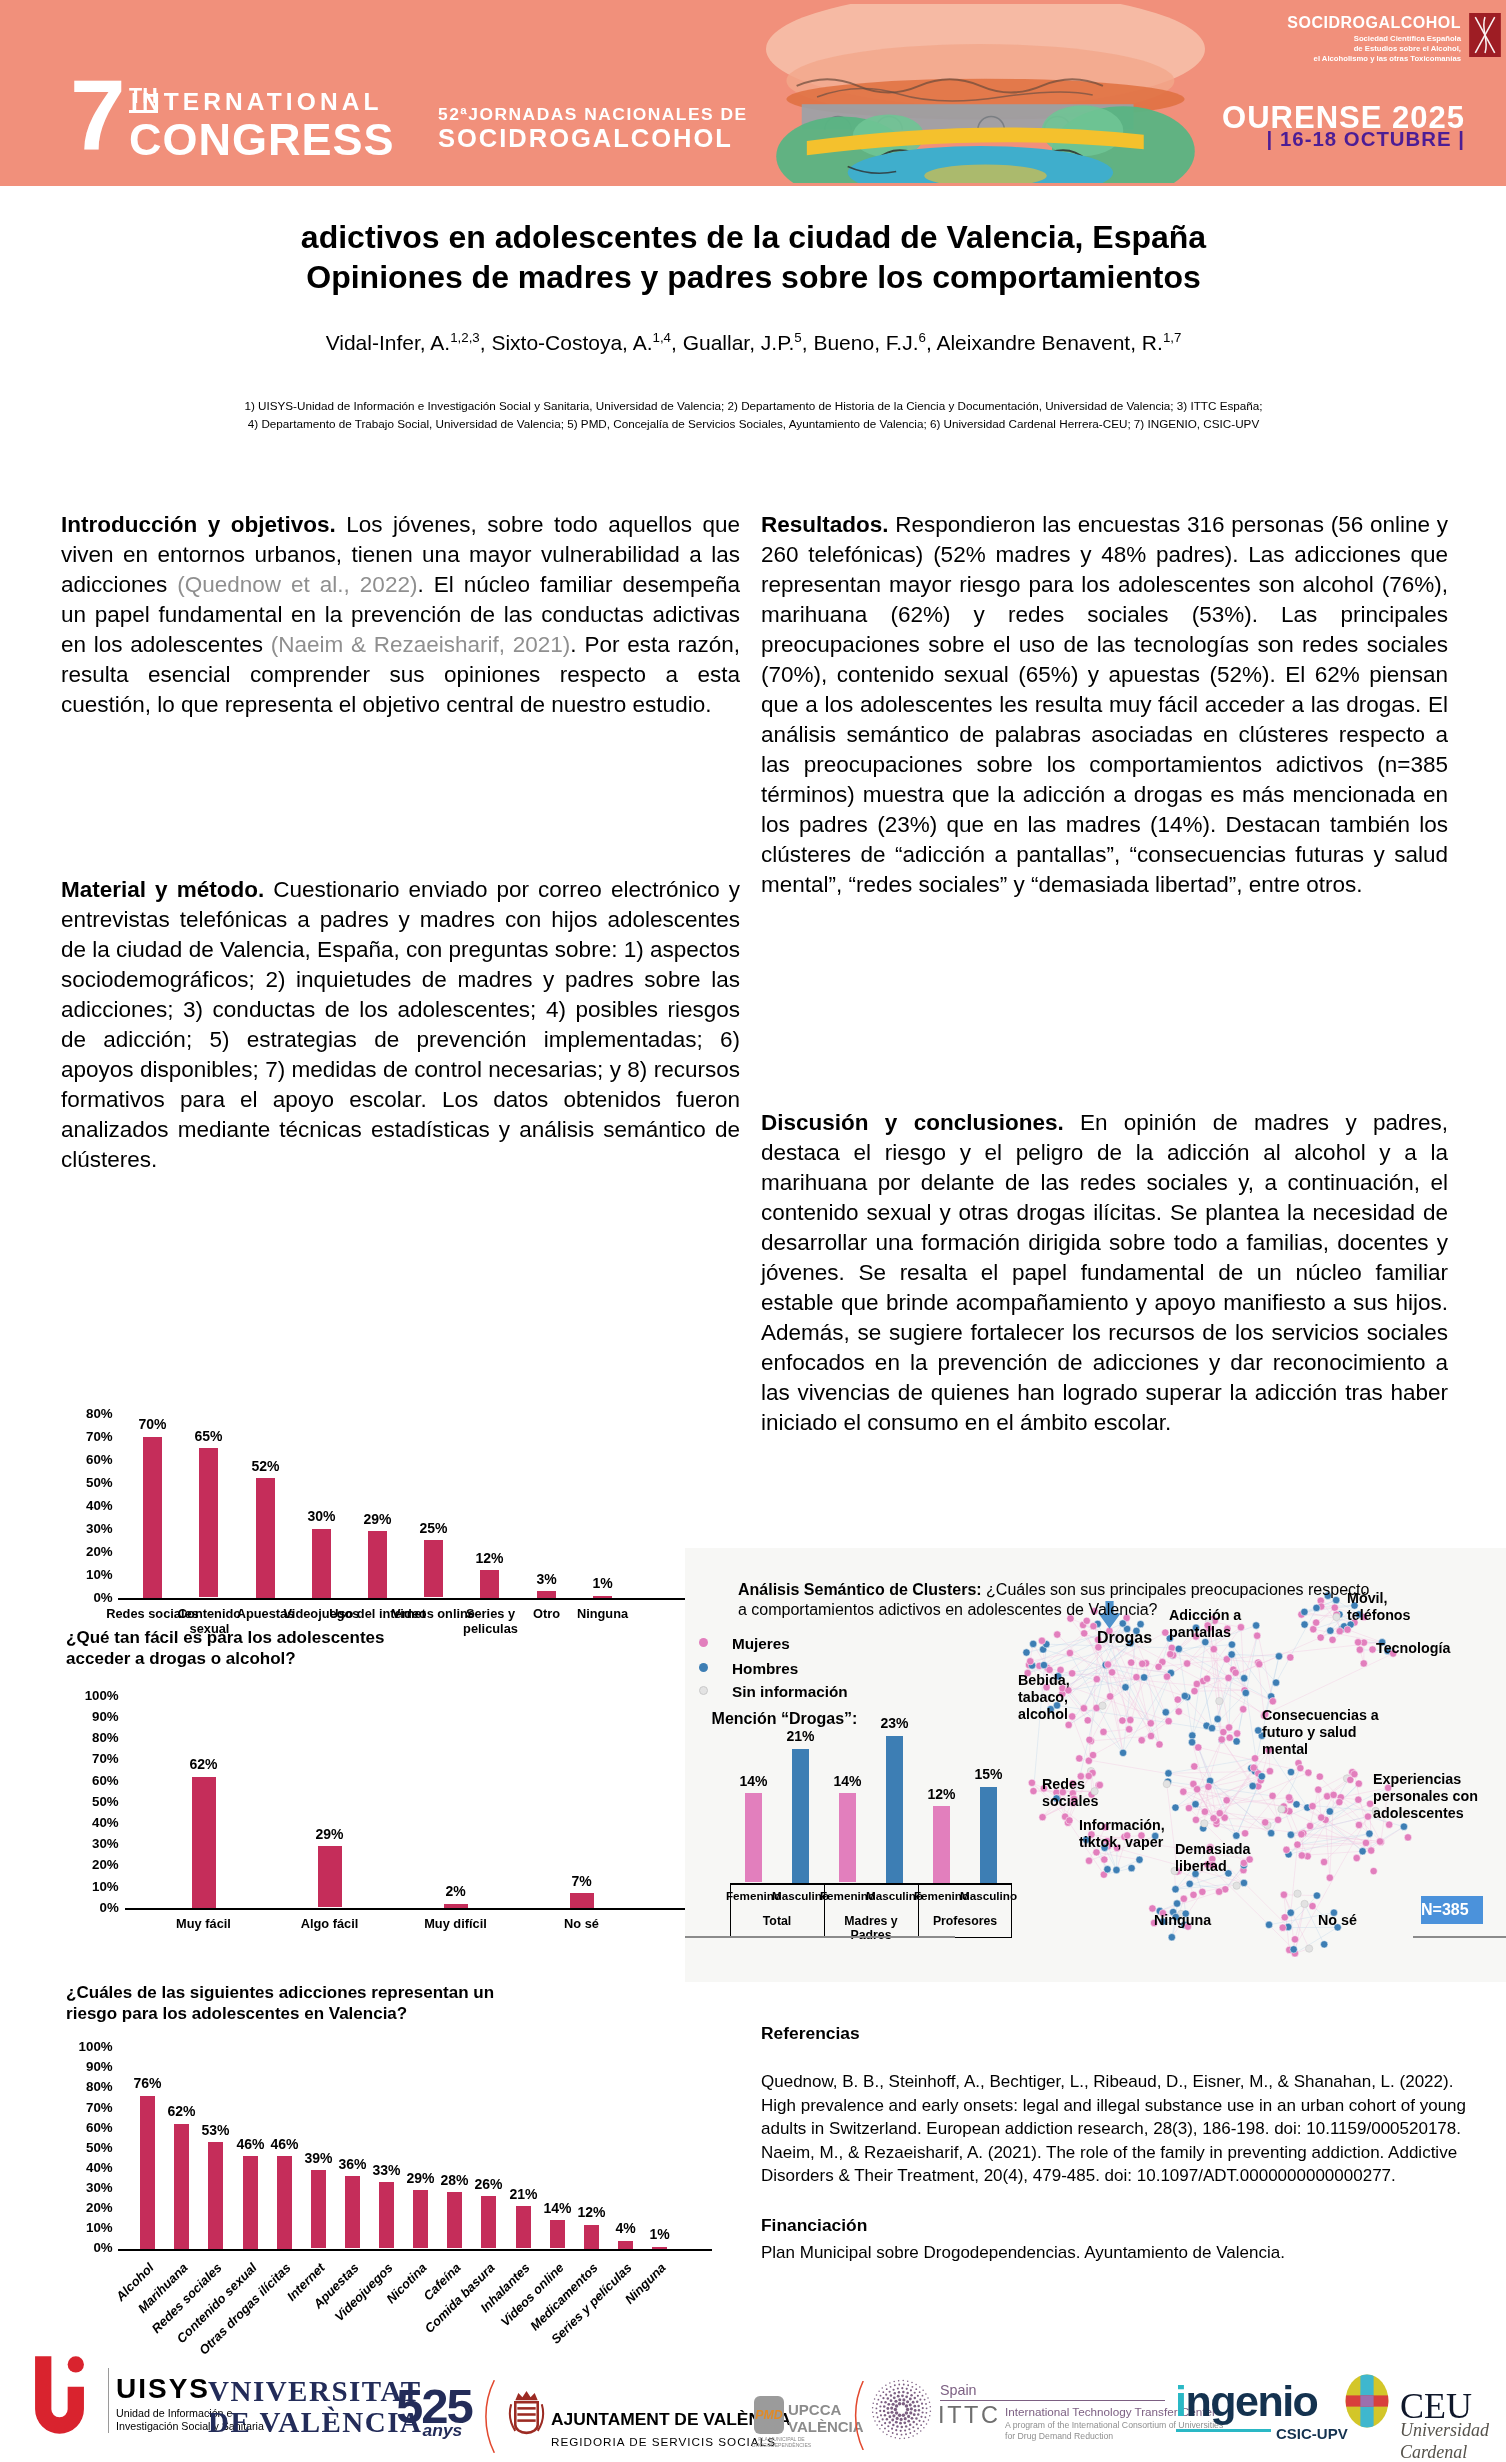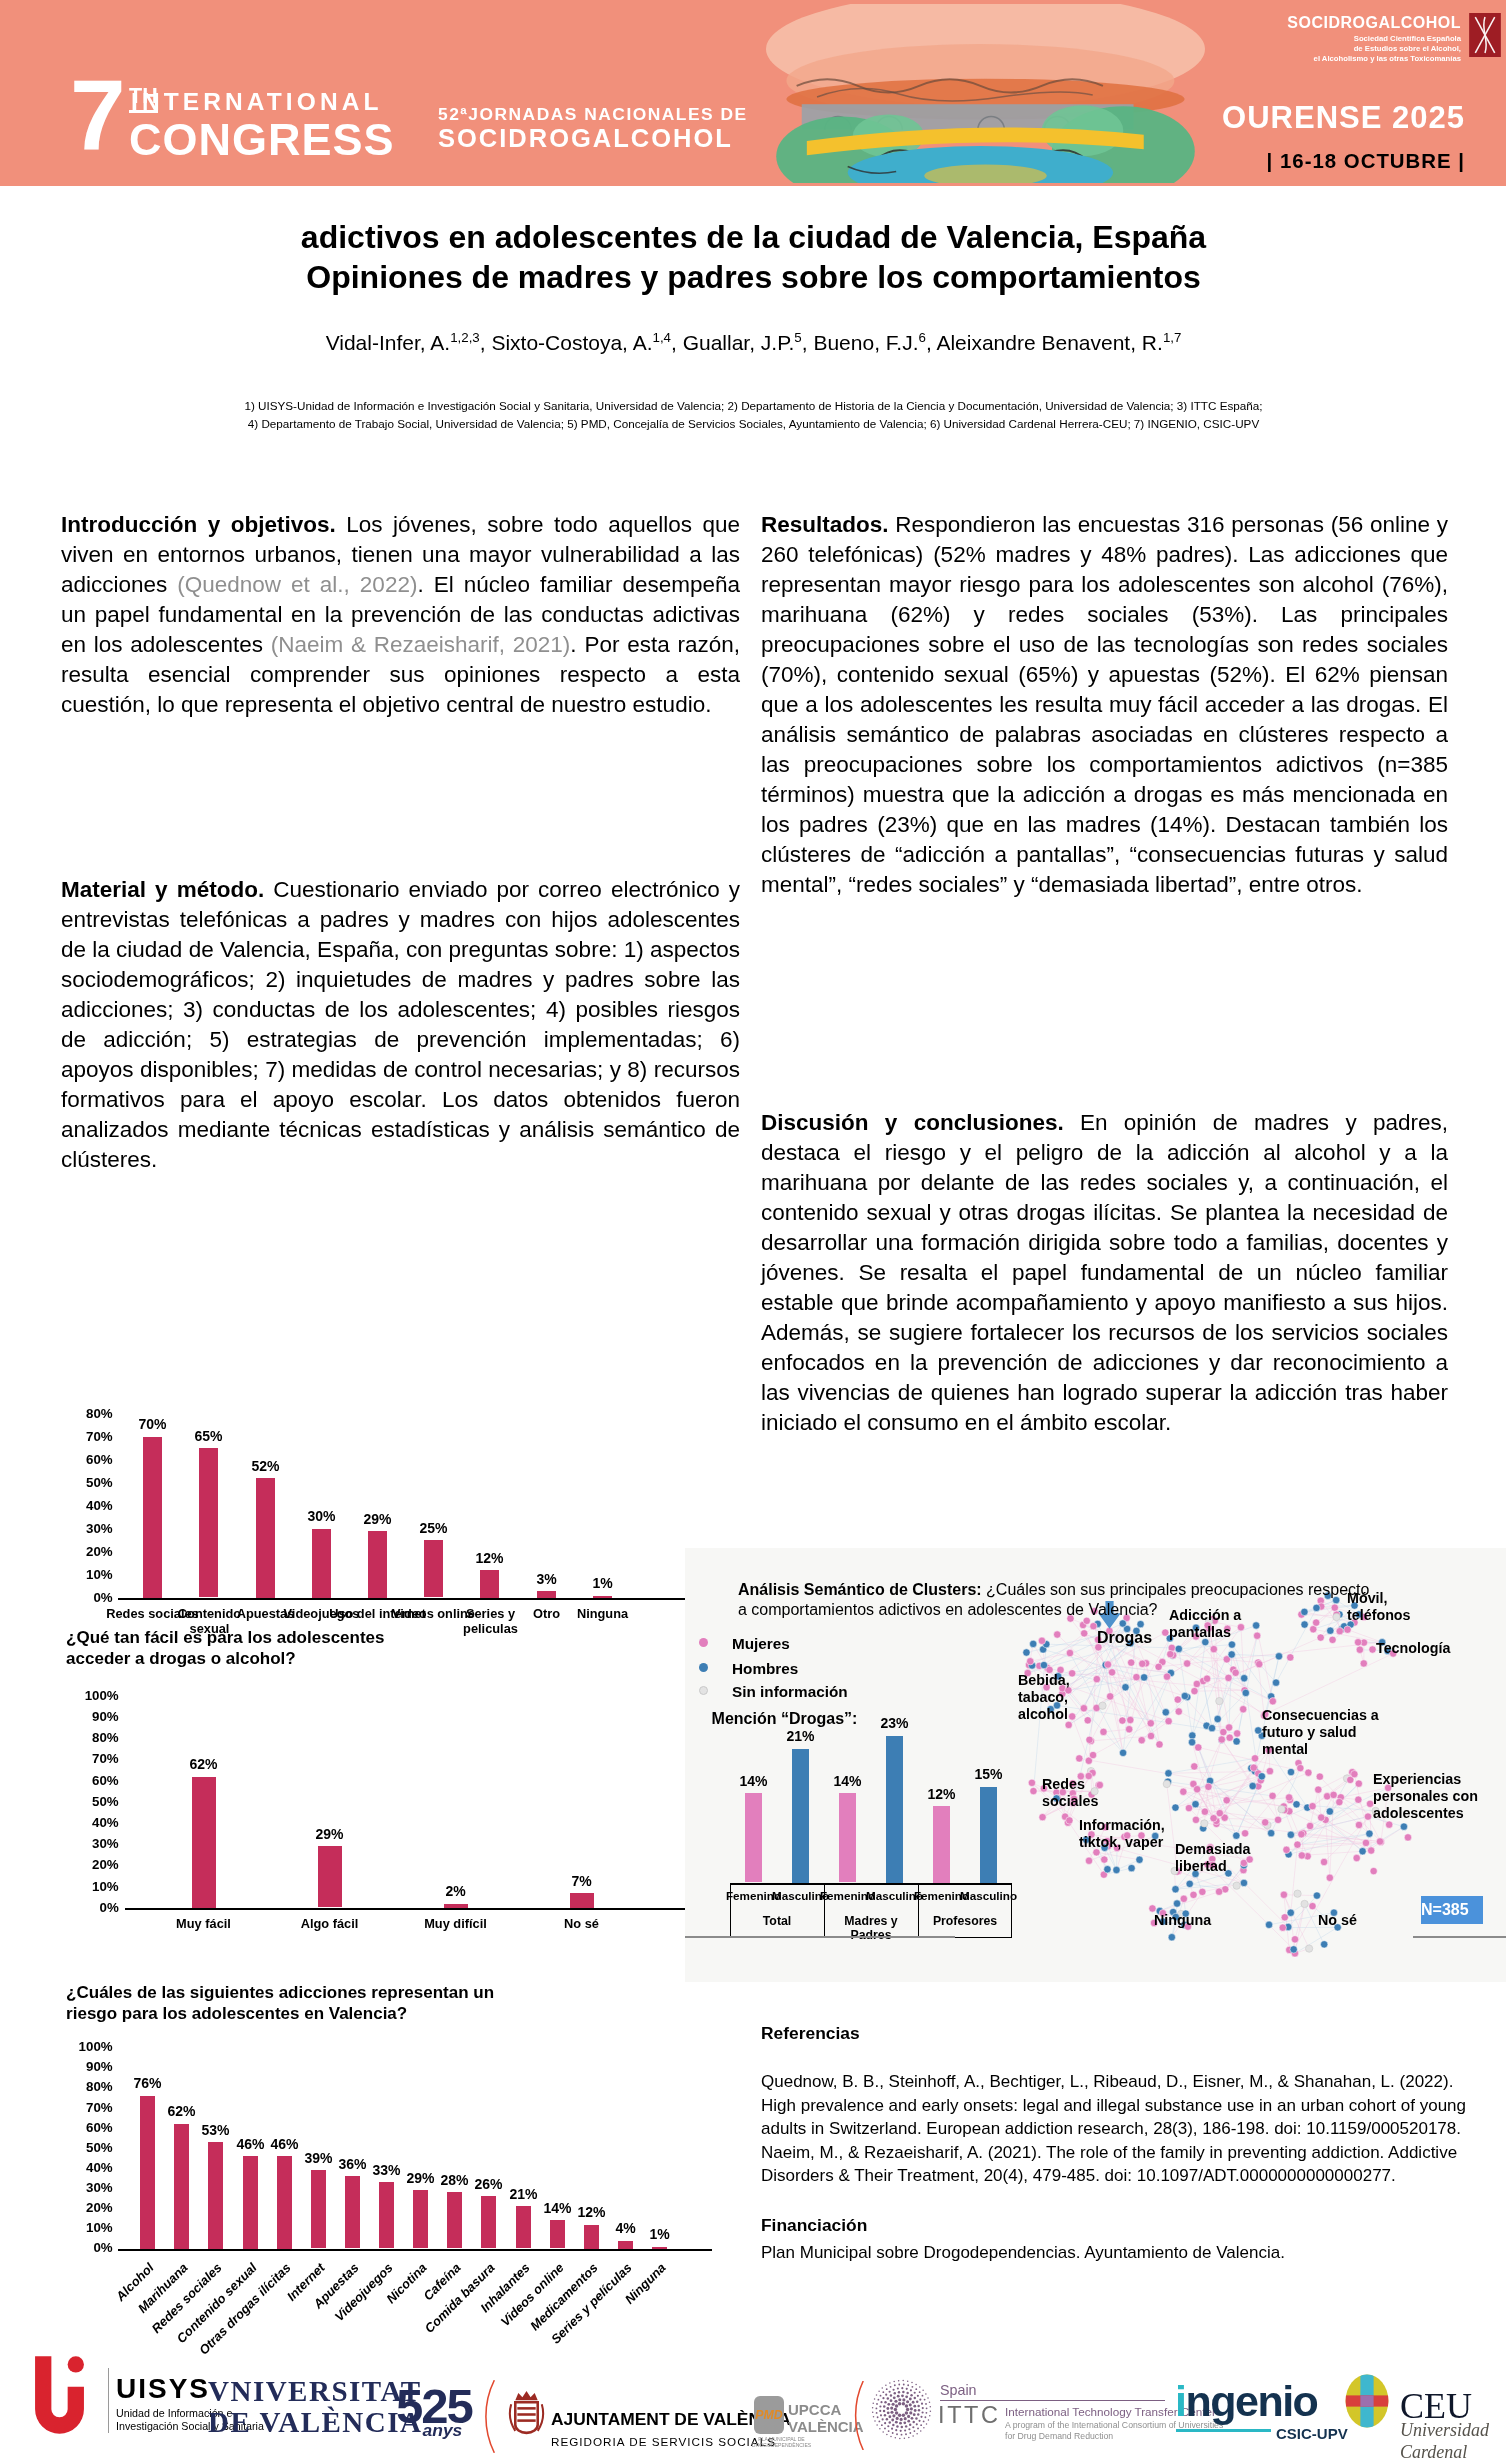--- a/index.html
+++ b/index.html
@@ -10,21 +10,21 @@
 
   
   #banner{left:0;top:0;width:1507px;height:186px;background:#F1907B}
   .big7{left:70px;top:65px;font-size:100px;font-weight:700;color:#fff;line-height:100px}
   .th{left:129px;top:84px;font-size:21.5px;font-weight:700;color:#fff;border-bottom:3.1px solid #fff;padding-bottom:1px}
   .intl{left:131px;top:88px;font-size:24.5px;font-weight:700;color:#fff;letter-spacing:4.1px}
   .congress{left:129px;top:114px;font-size:45px;font-weight:700;color:#fff;letter-spacing:1px}
   .jorn1{left:438px;top:104px;font-size:17.4px;font-weight:700;color:#fff;letter-spacing:1.5px}
   .jorn2{left:438px;top:124px;font-size:25.5px;font-weight:700;color:#fff;letter-spacing:2px}
   .ourense{left:1022px;top:100px;width:443px;text-align:right;font-size:31px;font-weight:700;color:#fff;letter-spacing:1px}
-  .dates{left:1022px;top:150px;width:443px;text-align:right;font-size:20.4px;font-weight:700;color:#000000;letter-spacing:1px}
+  .dates{left:1022px;top:128px;width:443px;text-align:right;font-size:20.4px;font-weight:700;color:#4c1d95;letter-spacing:1px}
   .soc-block{left:1185px;top:14.3px;width:276px;text-align:right;color:#fff}
   .soc-name{font-size:16px;font-weight:700;letter-spacing:0.5px}
   .soc-sub{font-size:7.7px;line-height:9.7px;font-weight:700;margin-top:2px}
   .soc-logo{left:1469px;top:13.3px;width:32px;height:44px}
 
   
   .ptitle{left:64px;top:217px;width:1379px;text-align:center;font-size:32px;line-height:40px;font-weight:700}
   #authors{left:64px;top:330px;width:1379px;text-align:center;font-size:21px}
   #authors sup{font-size:13.3px}
   .affil{left:64px;top:397px;width:1379px;text-align:center;font-size:11.7px;line-height:18px}

